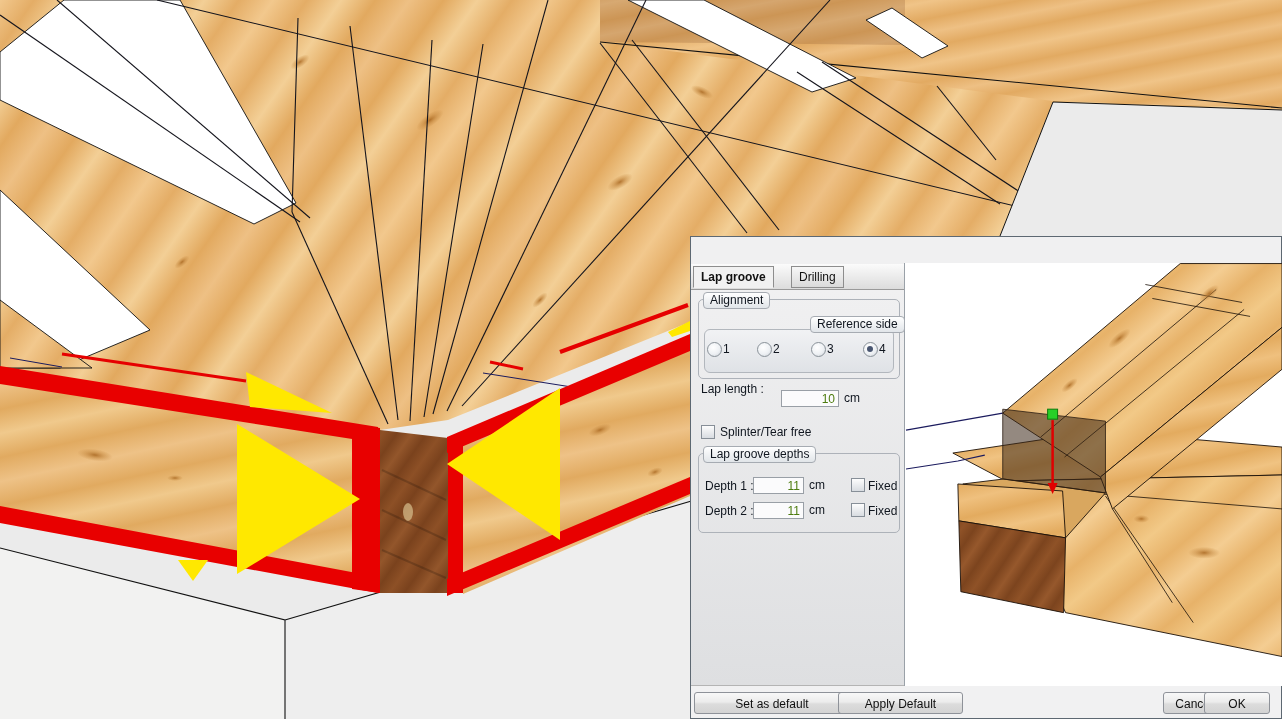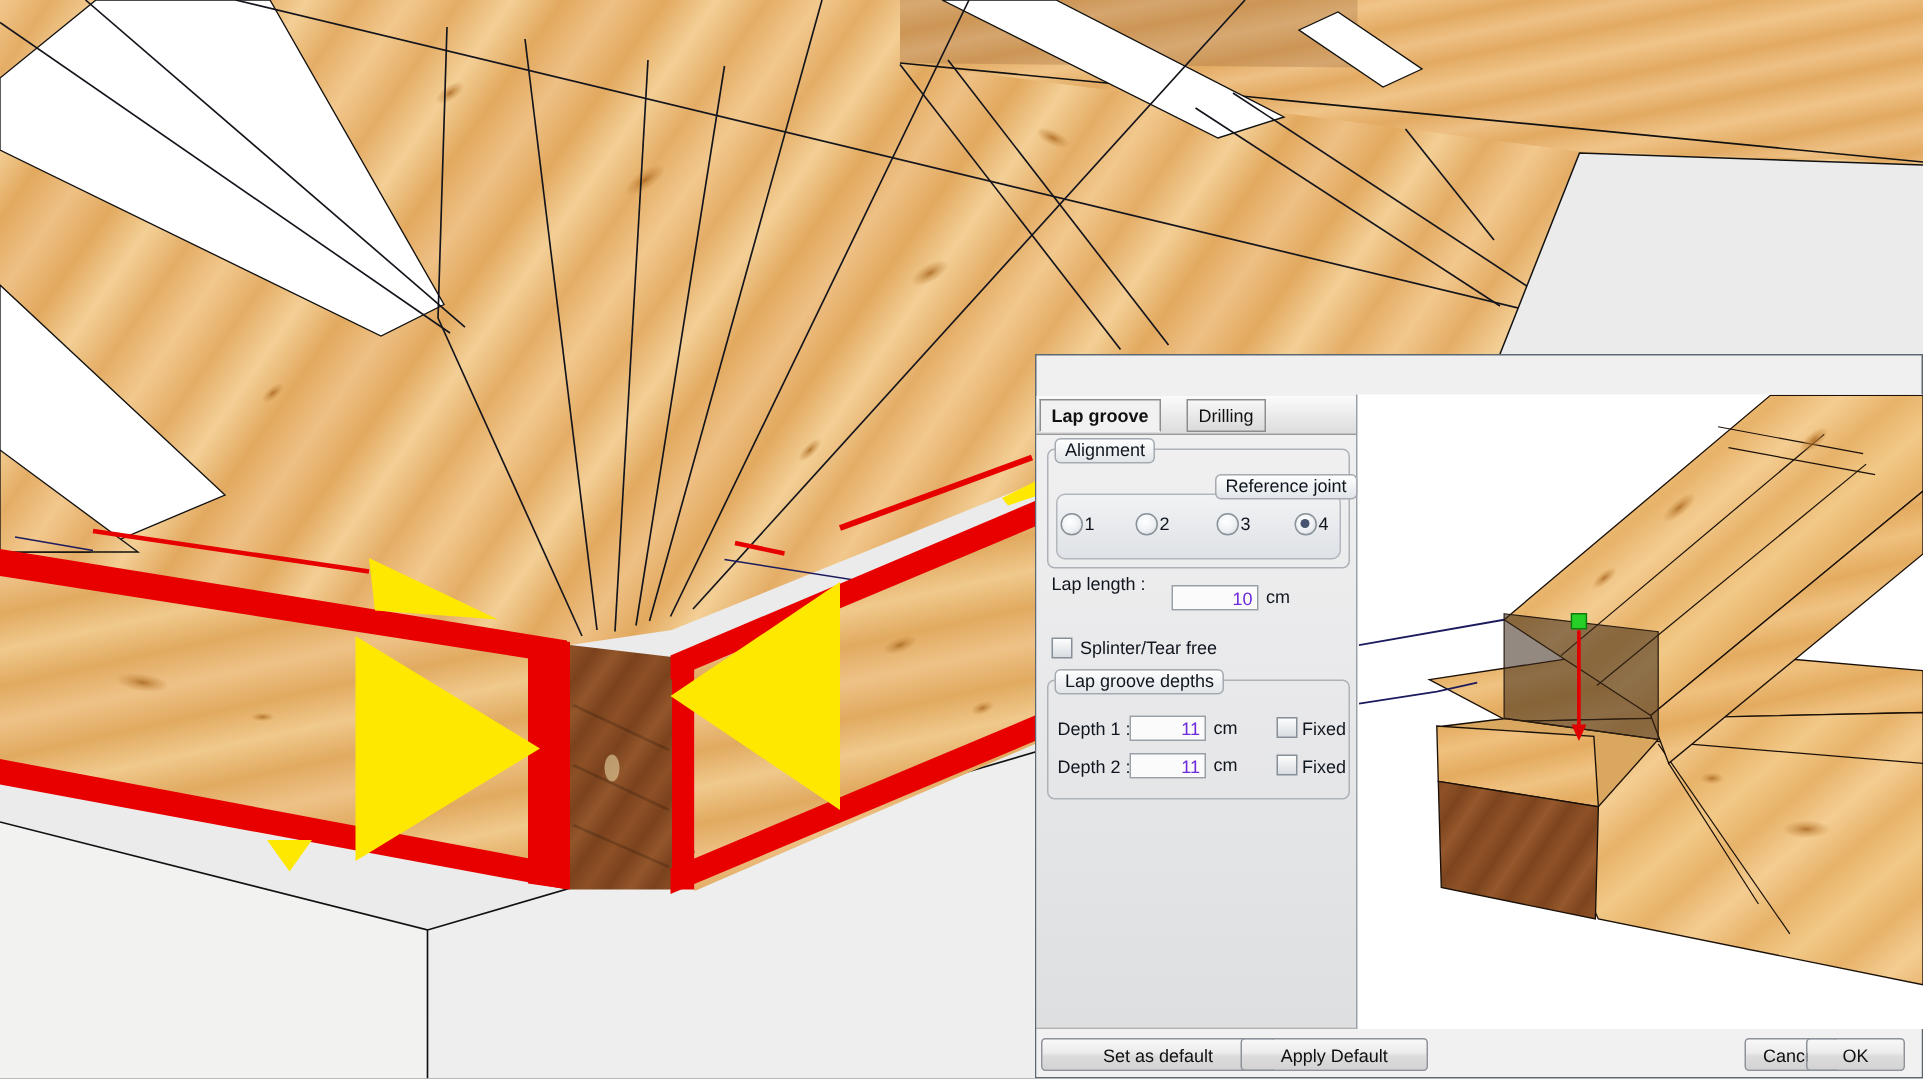--- a/index.html
+++ b/index.html
@@ -30,21 +30,21 @@
   .chip{position:absolute;font-size:12px;line-height:15px;padding:0 6px;border:1px solid #a6abb2;
         border-radius:4px;background:linear-gradient(#ffffff,#e1e5e9);color:#10161f;white-space:nowrap;z-index:3;}
   .subgroup{position:absolute;border:1px solid #b2b7bd;border-radius:6px;
             background:linear-gradient(180deg,#f1f2f4,#dfe2e6);}
   .lbl{position:absolute;font-size:12px;color:#10161f;white-space:nowrap;}
   .radio{position:absolute;width:13px;height:13px;border-radius:50%;border:1px solid #8a9299;
          background:radial-gradient(circle at 40% 35%, #ffffff 0%, #eef1f4 55%, #ccd2d8 100%);}
   .radio.checked::after{content:"";position:absolute;left:3px;top:3px;width:6px;height:6px;
          border-radius:50%;background:#485570;}
   .num{position:absolute;height:15px;border:1px solid #999fa6;background:#fbfbfc;font-size:12px;
-       color:#6d28d9;text-align:right;padding:0 3px 0 0;font-family:"Liberation Sans",sans-serif;}
+       color:#4d7c0f;text-align:right;padding:0 3px 0 0;font-family:"Liberation Sans",sans-serif;}
   .cb{position:absolute;width:12px;height:12px;border:1px solid #878f98;
       background:linear-gradient(180deg,#fdfdfd,#d8dce1);}
   .preview{position:absolute;left:213px;top:26px;width:377px;height:423px;background:#ffffff;
            border-left:1px solid #9aa1a8;overflow:hidden;}
   .buttonbar{position:absolute;left:0;top:449px;width:590px;height:32px;background:#f1f1f2;}
   .btn{position:absolute;top:6px;height:22px;border:1px solid #8e9299;border-radius:3px;font-size:12px;
        color:#101010;text-align:center;line-height:20px;box-sizing:border-box;
        background:linear-gradient(180deg,#f8f8f8 0%,#ececec 45%,#dcdcdc 55%,#d3d3d3 100%);}
 </style>
 </head>
@@ -193,21 +193,21 @@
   <div class="tabstrip">
     <span class="tab active">Lap groove</span>
     <span class="tab idle">Drilling</span>
   </div>
 
   <div class="panel">
 
     <div class="group" style="left:7px;top:9px;width:200px;height:78px;"></div>
     <span class="chip" style="left:12px;top:2px;text-align:center;">Alignment</span>
     <div class="subgroup" style="left:13px;top:39px;width:188px;height:42px;"></div>
-    <span class="chip" style="left:119px;top:26px;">Reference joint</span>
+    <span class="chip" style="left:119px;top:26px;">Reference side</span>
     <div id="radio-row"></div>
 
     <span class="lbl" style="left:10px;top:92px;">Lap length :</span>
     <input class="num" style="left: 90px; top: 100px; width: 53px;" value="10">
     <span class="lbl" style="left:153px;top:101px;">cm</span>
 
     <span class="cb" style="left:10px;top:135px;"></span>
     <span class="lbl" style="left:29px;top:135px;">Splinter/Tear free</span>
 
     <div class="group" style="left:7px;top:163px;width:200px;height:78px;"></div>
@@ -285,18 +285,18 @@
       <g>
         <line x1="148" y1="157" x2="148" y2="222" stroke="#e00000" stroke-width="2.5"></line>
         <polygon points="143,220 153,220 148,231" fill="#e00000"></polygon>
       </g>
       <rect x="143" y="146" width="10" height="10" fill="#27d027" stroke="#0c7a0c"></rect>
     </svg>
   </div>
 
   <div class="buttonbar">
     <button class="btn" style="left:3px;width:156px;">Set as default</button>
-    <button class="btn" style="left:136px;width:125px;">Apply Default</button>
+    <button class="btn" style="left:147px;width:125px;">Apply Default</button>
     <button class="btn" style="left:432px;width:62px;margin-left:40px;">Cancel</button>
     <button class="btn" style="left:513px;width:66px;">OK</button>
   </div>
 </div>
 </div>
 
 </body></html>

